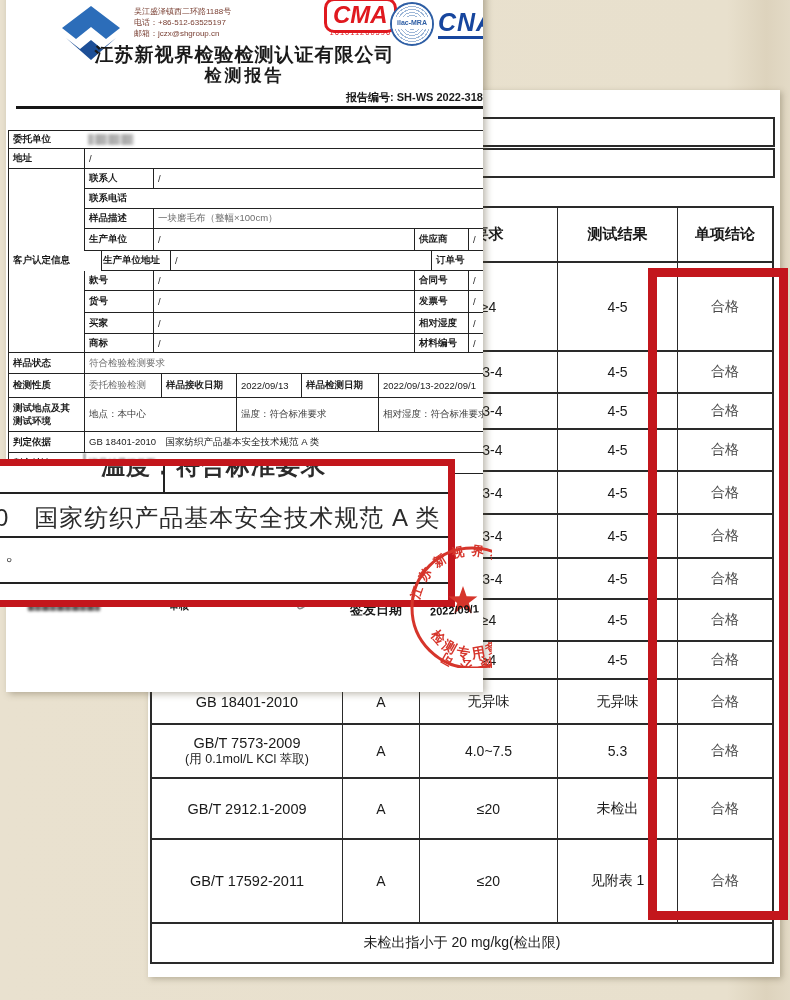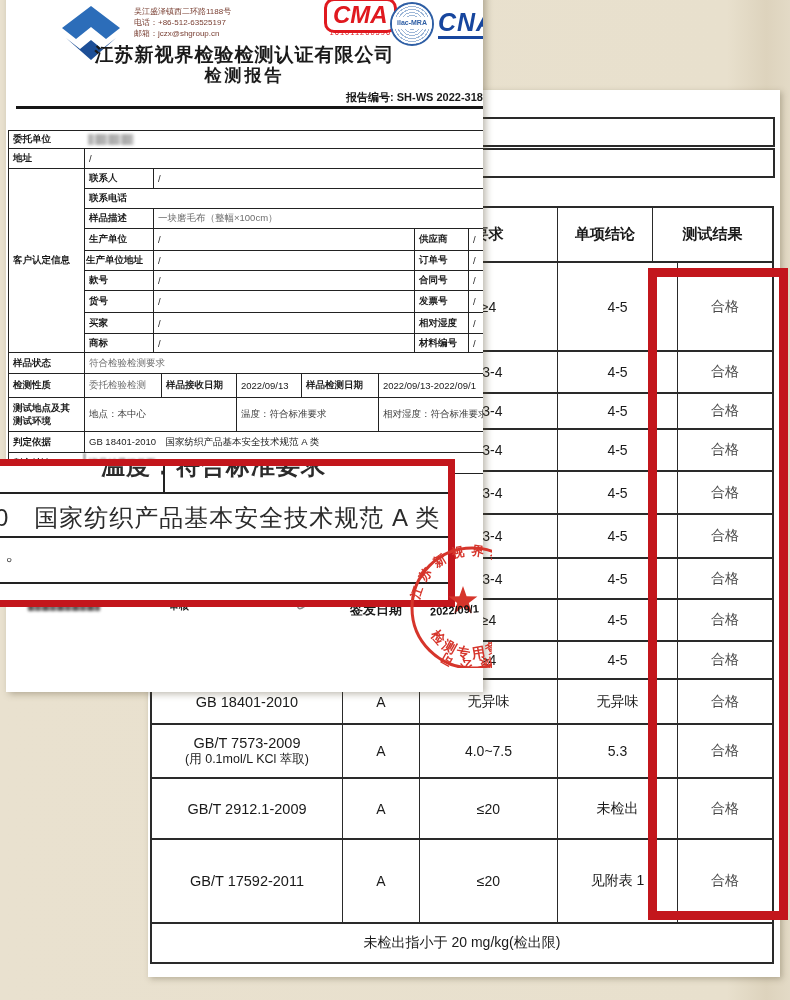--- a/index.html
+++ b/index.html
@@ -74,25 +74,25 @@
   <div class="abs topbox" style="top:58px"></div>
 
   <div class="abs rtable">
 
     <div class="t-row hdr" style="top:0;height:55px">
       <div class="cell c-std"></div>
       <div class="cell c-cls bl"></div>
       <div class="cell c-req bl">
           <span>要求</span>
         </div>
+      <div class="cell c-res bl">
+          <span>测试结果</span>
+        </div>
       <div class="cell c-con bl">
           <span>单项结论</span>
-        </div>
-      <div class="cell c-res bl">
-          <span>测试结果</span>
         </div>
     </div>
 
     <div class="t-row" style="top:55px;height:89px">
       <div class="cell c-std">
           <span class="std-txt"></span>
         </div>
       <div class="cell c-cls bl">
           <span></span>
         </div>
@@ -375,21 +375,21 @@
     <div class="irow" style="left:75px;top:78px;width:400px;height:20px">
       <div class="icell lab bl" style="width:69px">样品描述</div>
       <div class="icell bl gray" style="width:331px">一块磨毛布（整幅×100cm）</div>
     </div>
     <div class="irow" style="left:75px;top:98px;width:400px;height:22px">
       <div class="icell lab bl" style="width:69px">生产单位</div>
       <div class="icell bl" style="width:261px">/</div>
       <div class="icell lab bl" style="width:54px">供应商</div>
       <div class="icell bl" style="width:16px">/</div>
     </div>
-    <div class="irow" style="left:75px;top:120px;width:400px;height:20px">
+    <div class="irow" style="left:92px;top:120px;width:400px;height:20px">
       <div class="icell lab bl" style="width:69px;padding:0 1px">生产单位地址</div>
       <div class="icell bl" style="width:261px">/</div>
       <div class="icell lab bl" style="width:54px">订单号</div>
       <div class="icell bl" style="width:16px">/</div>
     </div>
     <div class="irow" style="left:75px;top:140px;width:400px;height:20px">
       <div class="icell lab bl" style="width:69px">款号</div>
       <div class="icell bl" style="width:261px">/</div>
       <div class="icell lab bl" style="width:54px">合同号</div>
       <div class="icell bl" style="width:16px">/</div>

